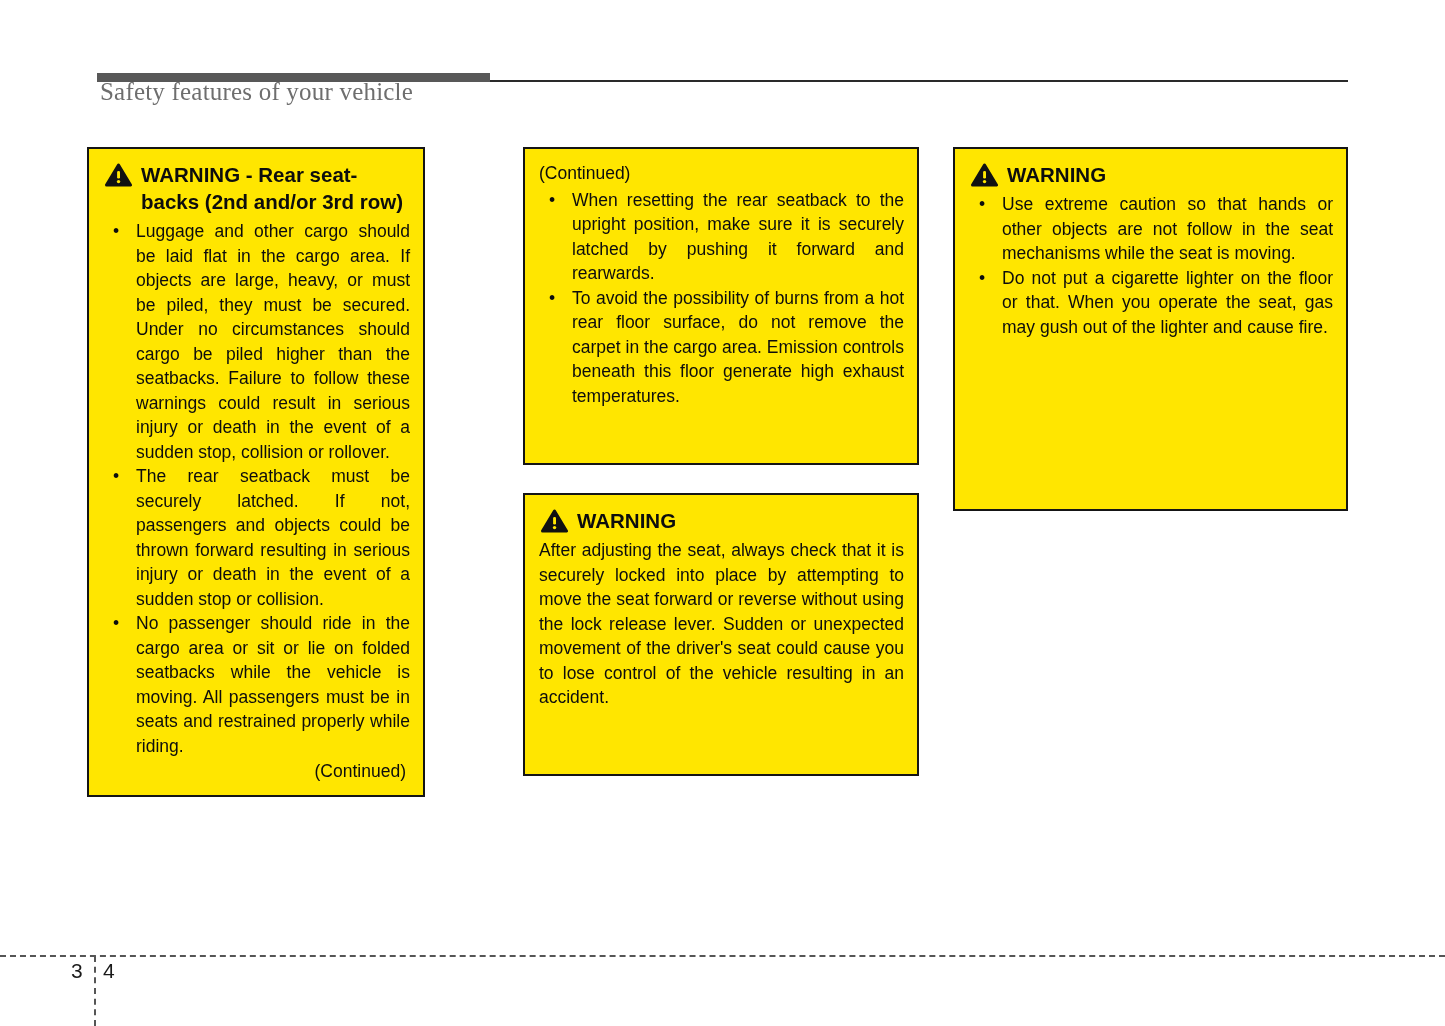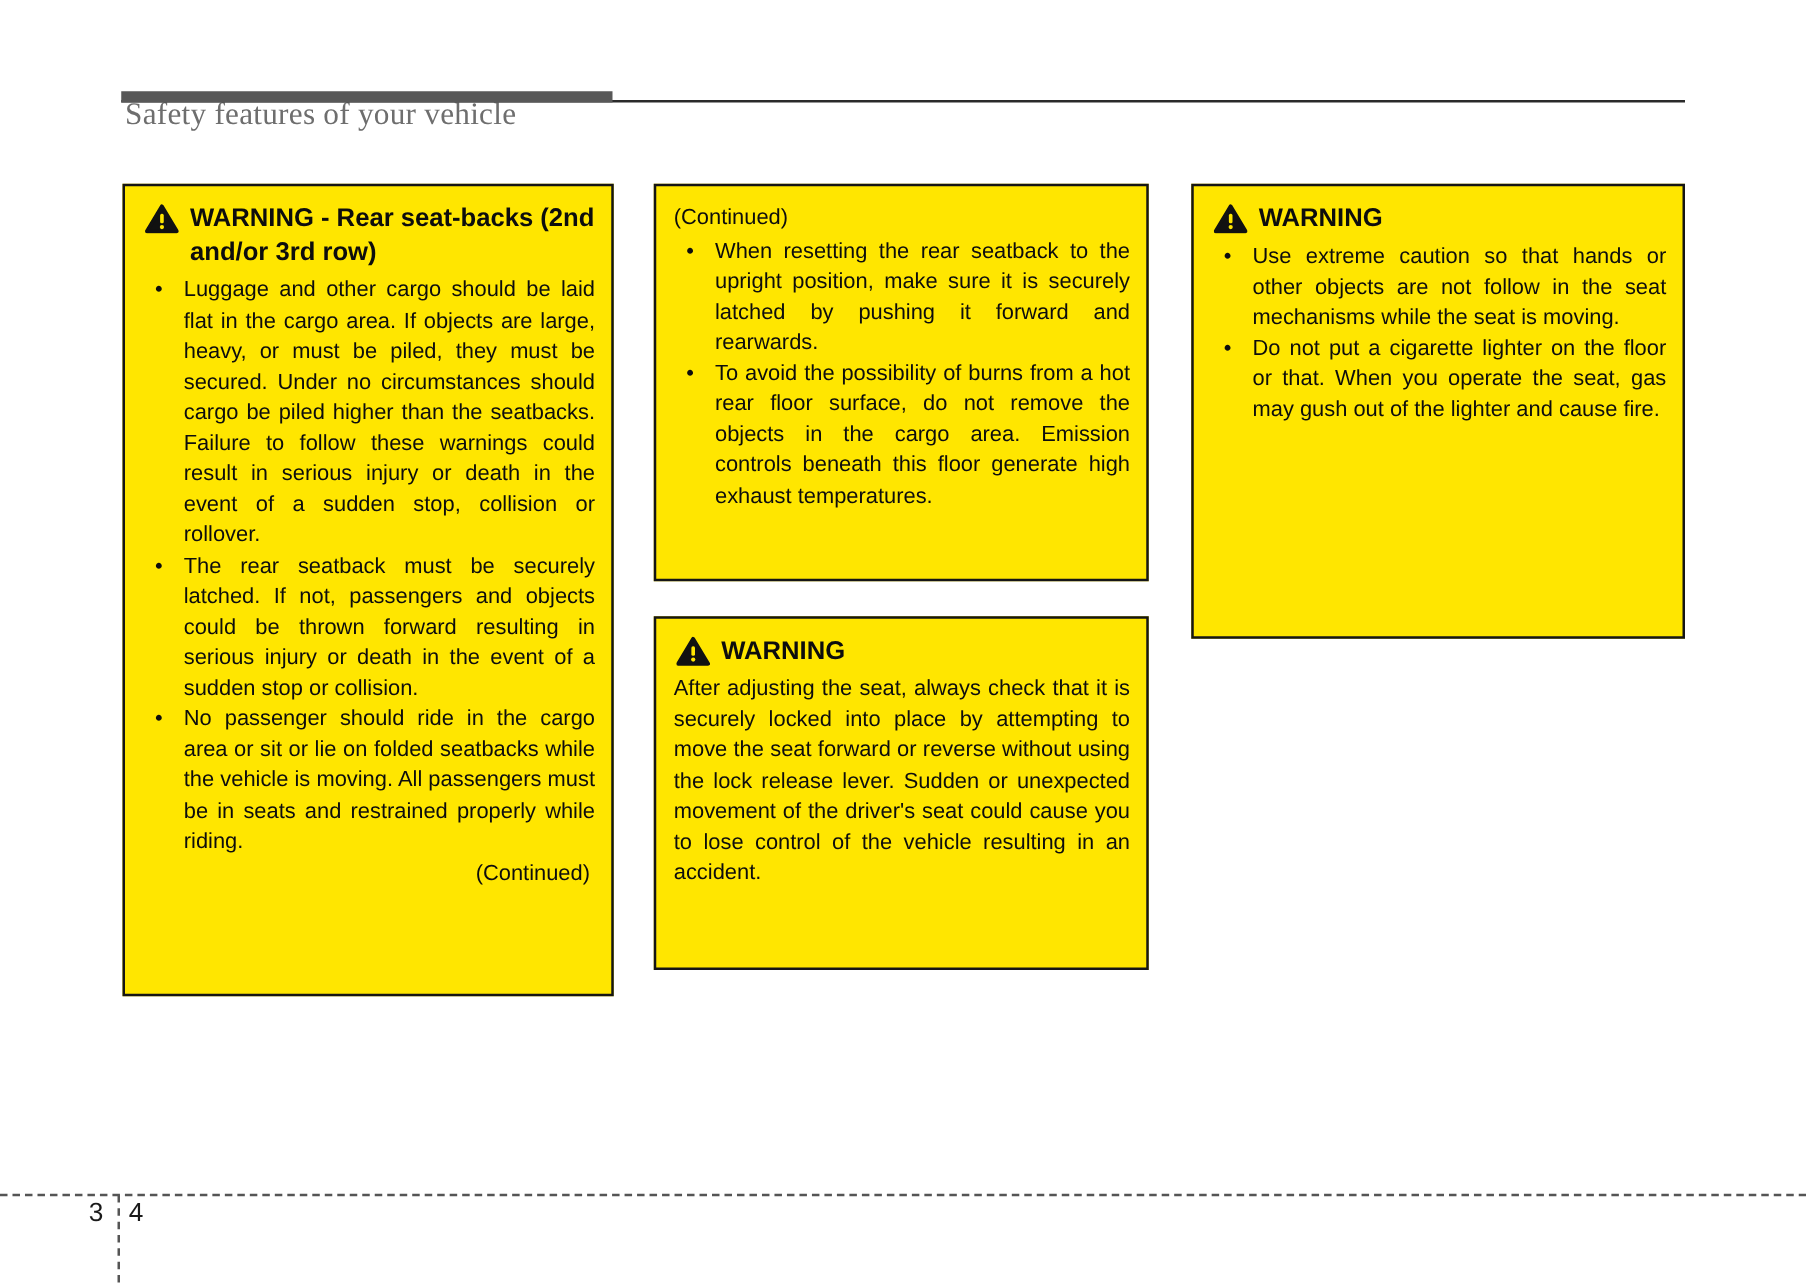--- a/index.html
+++ b/index.html
@@ -42,21 +42,21 @@
     background: #585858;
   }
 
   
   .warning-box {
     position: absolute;
     background: #ffe600;
     border: 2px solid #151515;
     padding: 12px 13px 10px 14px;
   }
-  .box-rear-seatbacks { left: 98px;  top: 147px; width: 393px; min-height: 650px; }
+  .box-rear-seatbacks { left: 87px;  top: 147px; width: 338px; min-height: 650px; }
   .box-continued      { left: 523px; top: 147px; width: 396px; min-height: 318px; }
   .box-seat-lock      { left: 523px; top: 493px; width: 396px; min-height: 283px; }
   .box-seat-adjust    { left: 953px; top: 147px; width: 395px; min-height: 364px; }
 
   .wb-title {
     position: relative;
     padding-left: 38px;
     font-size: 20.5px;
     font-weight: 700;
     line-height: 27px;
@@ -136,21 +136,21 @@
   </div>
   <div class="bullet">Luggage and other cargo should be laid flat in the cargo area. If objects are large, heavy, or must be piled, they must be secured. Under no circumstances should cargo be piled higher than the seatbacks. Failure to follow these warnings could result in serious injury or death in the event of a sudden stop, collision or rollover.</div>
   <div class="bullet">The rear seatback must be securely latched. If not, passengers and objects could be thrown forward resulting in serious injury or death in the event of a sudden stop or collision.</div>
   <div class="bullet">No passenger should ride in the cargo area or sit or lie on folded seatbacks while the vehicle is moving. All passengers must be in seats and restrained properly while riding.</div>
   <div class="continued-right">(Continued)</div>
 </div>
 
 <div class="warning-box box-continued">
   <div class="continued-top">(Continued)</div>
   <div class="bullet">When resetting the rear seatback to the upright position, make sure it is securely latched by pushing it forward and rearwards.</div>
-  <div class="bullet">To avoid the possibility of burns from a hot rear floor surface, do not remove the objects in the cargo area. Emission controls beneath this floor generate high exhaust temperatures.</div>
+  <div class="bullet">To avoid the possibility of burns from a hot rear floor surface, do not remove the carpet in the cargo area. Emission controls beneath this floor generate high exhaust temperatures.</div>
 </div>
 
 <div class="warning-box box-seat-lock">
   <div class="wb-title">
     <svg class="warn-icon" viewBox="0 0 27 24" aria-hidden="true">
       <path d="M13.5 2 L25.5 22 H1.5 Z" fill="#111" stroke="#111" stroke-width="3" stroke-linejoin="round"></path>
       <rect x="12.1" y="8" width="2.9" height="7.6" rx="1.3" fill="#ffe600"></rect>
       <circle cx="13.55" cy="18.6" r="1.7" fill="#ffe600"></circle>
     </svg>
     <span>WARNING</span>

